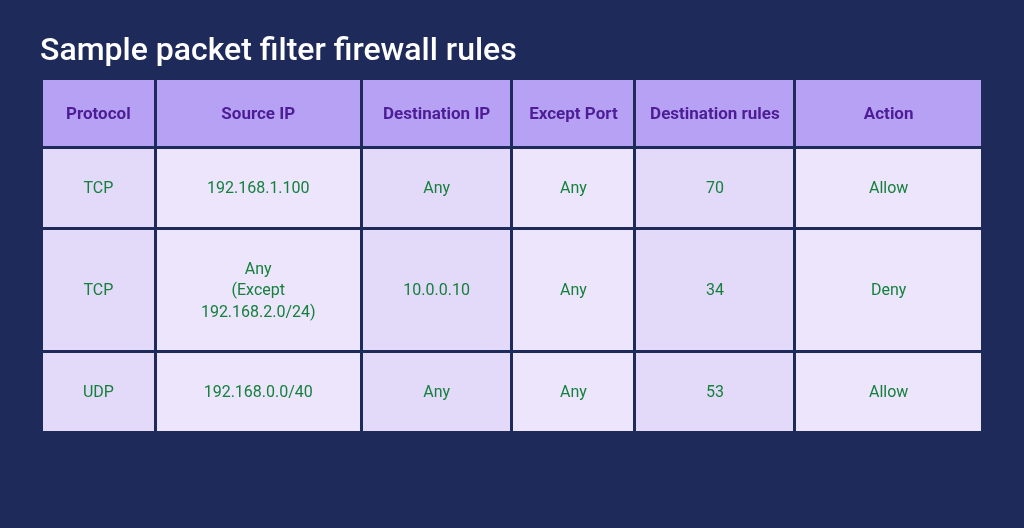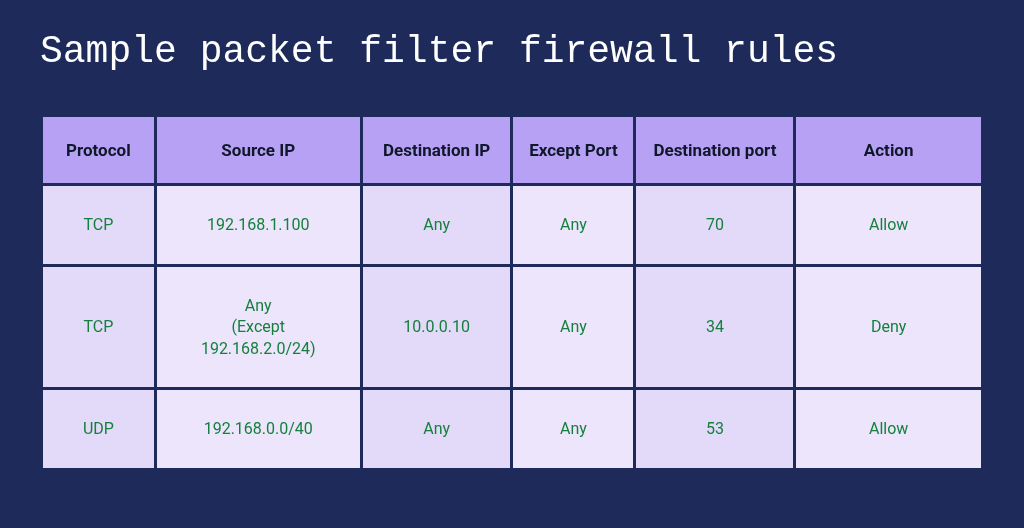--- a/index.html
+++ b/index.html
@@ -9,37 +9,36 @@
     }
     body {
       width: 1024px;
       height: 528px;
       background-color: #1e2a5a;
       font-family: -apple-system, BlinkMacSystemFont, "Segoe UI", Roboto, Helvetica, Arial, sans-serif;
       padding: 30px 40px;
     }
     .title {
       color: #ffffff;
-      font-size: 38px;
+      font-size: 32px;
       font-weight: 500;
-      margin-bottom: 41px;
-      font-family: Liberation Mono, monospace;
+      margin-bottom: 9px;
     }
     .table-wrap {
       width: 100%;
     }
     table {
       width: 100%;
       border-collapse: separate;
       border-spacing: 3px;
       background-color: #1e2a5a;
     }
     th {
       background-color: #b7a1f5;
-      color: #0f172a;
+      color: #4c1d95;
       font-weight: 700;
       font-size: 17px;
       text-align: center;
       padding: 22px 10px;
       line-height: 1.3;
     }
     td {
       background-color: #e6defa;
       color: #15803d;
       font-size: 16px;
@@ -86,21 +85,21 @@
       <col class="col-srcport">
       <col class="col-dstport">
       <col class="col-action">
     </colgroup>
     <thead>
       <tr>
         <th>Protocol</th>
         <th>Source IP</th>
         <th>Destination IP</th>
         <th>Except Port</th>
-        <th>Destination port</th>
+        <th>Destination rules</th>
         <th>Action</th>
       </tr>
     </thead>
     <tbody>
       <tr>
         <td>TCP</td>
         <td>192.168.1.100</td>
         <td>Any</td>
         <td>Any</td>
         <td>70</td>

